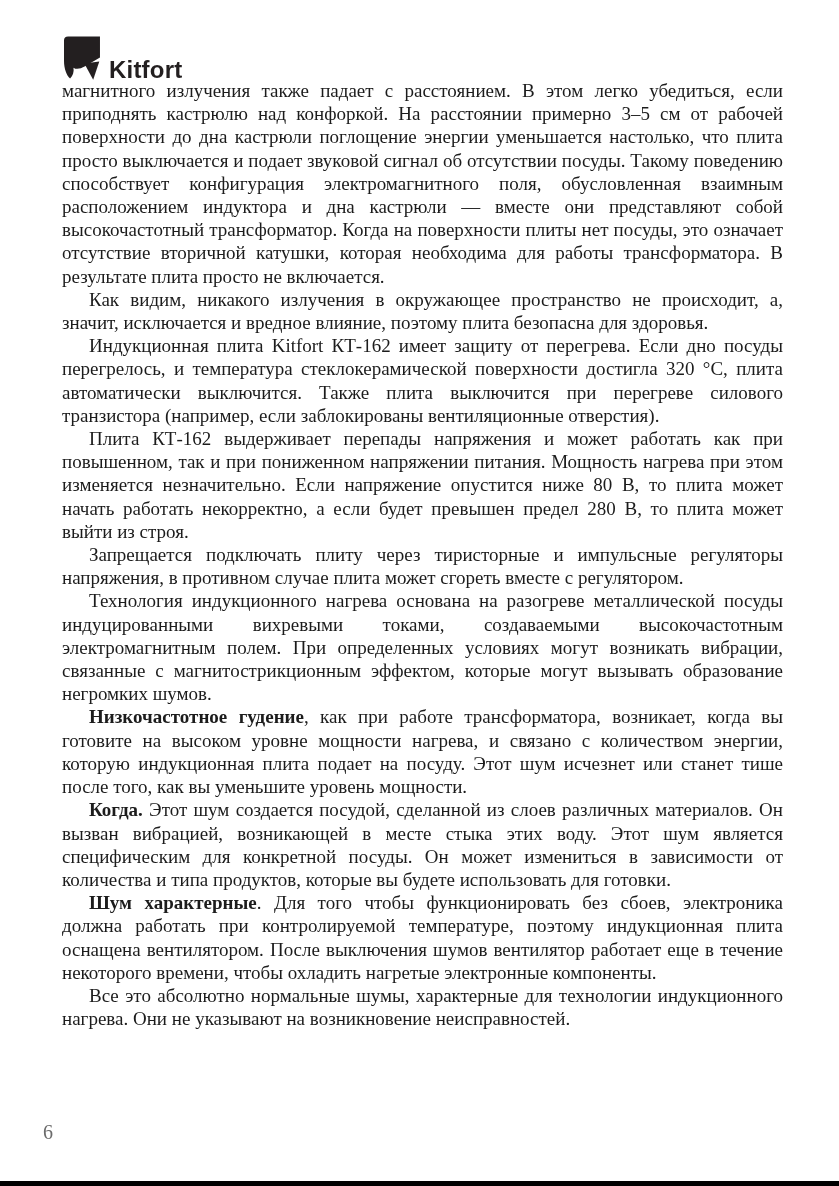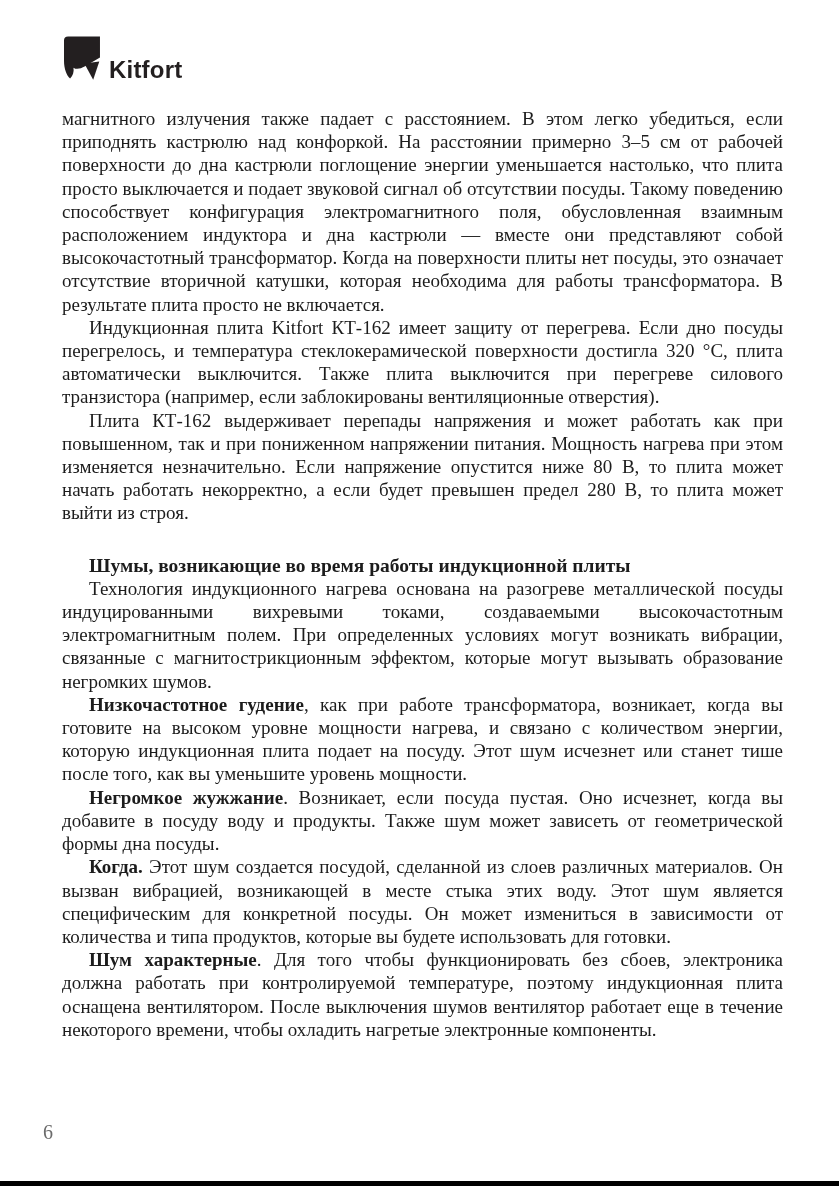--- a/index.html
+++ b/index.html
@@ -28,21 +28,21 @@
     font-size: 24px;
     letter-spacing: 0.2px;
     color: #231f20;
     margin-left: 7px;
     margin-bottom: 1px;
     line-height: 1;
   }
   .content {
     position: absolute;
     left: 62px;
-    top: 107px;
+    top: 79px;
     width: 721px;
   }
   .para {
     margin: 0;
     font-size: 19px;
     line-height: 23.2px;
     text-align: justify;
     text-justify: inter-word;
   }
   .para.indent { text-indent: 27px; }
@@ -79,29 +79,30 @@
   <div class="logo">
     <svg class="logo-mark" width="38" height="47" viewBox="0 0 56 68" aria-hidden="true">
       <path fill="#231f20" d="M6,0 H53 V31 L31,44 C24,48 18,49 14,46 C15,52 13,58 9,62 C4,58 0,48 0,36 V6 Q0,0 6,0 Z"></path>
       <path fill="#231f20" d="M30,40 L52,37 L43,64 Z"></path>
     </svg>
     <span class="logo-wordmark">Kitfort</span>
   </div>
 
   <div class="content">
     <p class="para"><span>магнитного излучения также падает с расстоянием. В этом легко убедиться, если приподнять кастрюлю над конфоркой. На расстоянии примерно 3–5 см от рабочей поверхности до дна кастрюли поглощение энергии уменьшается настолько, что плита просто выключается и подает звуковой сигнал об отсутствии посуды. Такому поведению способствует конфигурация электромагнитного поля, обусловленная взаимным расположением индуктора и дна кастрюли — вместе они представляют собой высокочастотный трансформатор. Когда на поверхности плиты нет посуды, это означает отсутствие вторичной катушки, которая необходима для работы трансформатора. В результате плита просто не включается.</span></p>
+    <p class="para indent"><span>Как видим, никакого излучения в окружающее пространство не происходит, а, значит, исключается и вредное влияние, поэтому плита безопасна для здоровья.</span></p>
     <p class="para indent"><span>Индукционная плита Kitfort КТ-162 имеет защиту от перегрева. Если дно посуды перегрелось, и температура стеклокерамической поверхности достигла 320 °C, плита автоматически выключится. Также плита выключится при перегреве силового транзистора (например, если заблокированы вентиляционные отверстия).</span></p>
     <p class="para indent"><span>Плита КТ-162 выдерживает перепады напряжения и может работать как при повышенном, так и при пониженном напряжении питания. Мощность нагрева при этом изменяется незначительно. Если напряжение опустится ниже 80 В, то плита может начать работать некорректно, а если будет превышен предел 280 В, то плита может выйти из строя.</span></p>
+    <p class="para indent"><span>Запрещается подключать плиту через тиристорные и импульсные регуляторы напряжения, в противном случае плита может сгореть вместе с регулятором.</span></p>
 
-    <h2 class="section-heading">Шумы, возникающие во время работы индукционной плиты</h2>
 
     <p class="para indent"><span>Технология индукционного нагрева основана на разогреве металлической посуды индуцированными вихревыми токами, создаваемыми высокочастотным электромагнитным полем. При определенных условиях могут возникать вибрации, связанные с магнитострикционным эффектом, которые могут вызывать образование негромких шумов.</span></p>
     <p class="para indent"><b class="lead">Низкочастотное гудение</b><span>, как при работе трансформатора, возникает, когда вы готовите на высоком уровне мощности нагрева, и связано с количеством энергии, которую индукционная плита подает на посуду. Этот шум исчезнет или станет тише после того, как вы уменьшите уровень мощности.</span></p>
-    <p class="para indent"><b class="lead">Негромкое жужжание</b><span>. Возникает, если посуда пустая. Оно исчезнет, когда вы добавите в посуду воду и продукты. Также шум может зависеть от геометрической формы дна посуды.</span></p>
     <p class="para indent"><b class="lead">Когда.</b><span> Этот шум создается посудой, сделанной из слоев различных материалов. Он вызван вибрацией, возникающей в месте стыка этих воду. Этот шум является специфическим для конкретной посуды. Он может измениться в зависимости от количества и типа продуктов, которые вы будете использовать для готовки.</span></p>
     <p class="para indent"><b class="lead">Шум характерные</b><span>. Для того чтобы функционировать без сбоев, электроника должна работать при контролируемой температуре, поэтому индукционная плита оснащена вентилятором. После выключения шумов вентилятор работает еще в течение некоторого времени, чтобы охладить нагретые электронные компоненты.</span></p>
+    <p class="para indent"><span>Все это абсолютно нормальные шумы, характерные для технологии индукционного нагрева. Они не указывают на возникновение неисправностей.</span></p>
   </div>
 
   <div class="page-number">6</div>
 
   <div class="bottom-edge"></div>
 
 </div>
 
 </body></html>

